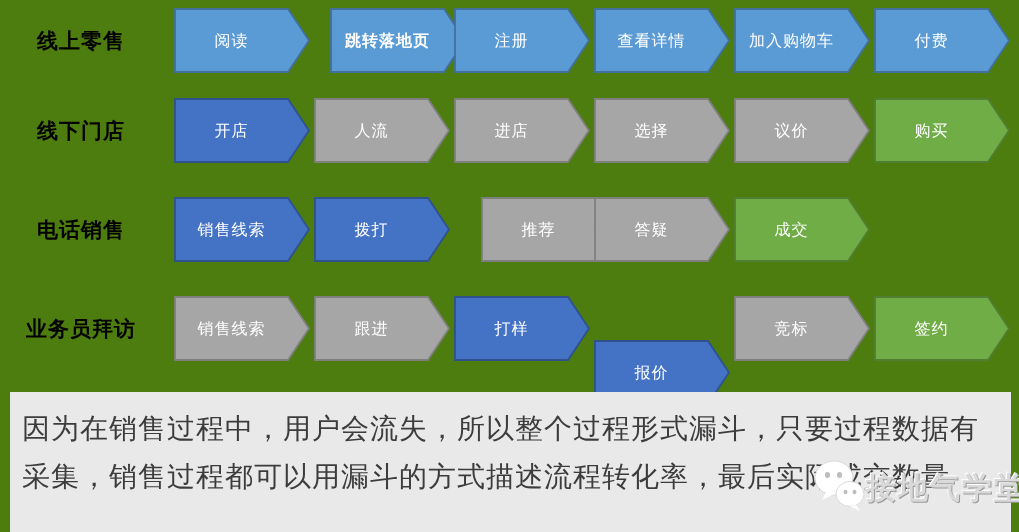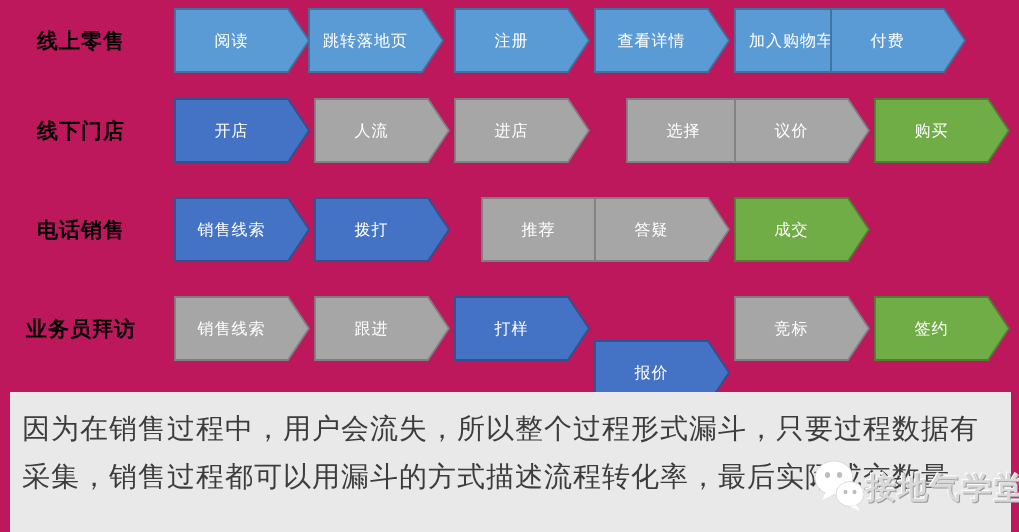--- a/index.html
+++ b/index.html
@@ -1,19 +1,19 @@
 <!DOCTYPE html>
 <html><head>
 <meta charset="utf-8">
 <style>
   html,body{margin:0;padding:0;background:#ffffff;}
   .canvas{
     position:relative;
     width:1019px;height:532px;
-    background:#be185d;
+    background:#4d7c0f;
     overflow:hidden;
     font-family:"Liberation Sans","DejaVu Sans",sans-serif;
   }
   .flow-row{
     position:absolute;left:0;width:100%;height:65px;
   }
   .row-label{
     position:absolute;left:0;top:0;width:162px;height:65px;
     display:flex;align-items:center;justify-content:center;
     font-size:21px;font-weight:bold;color:#000000;
@@ -61,21 +61,21 @@
     <div class="row-label">线上零售</div>
     <div class="row-steps">
         <div class="step" style="left: 174px;">
           <svg width="136" height="65" viewBox="0 0 136 65">
             <polygon points="1,1 114,1 135,32.5 114,64 1,64" fill="#5B9BD5" stroke="#41719C" stroke-width="1.8"></polygon>
           </svg>
           <div class="step-label">
             <span>阅读</span>
           </div>
         </div>
-        <div class="step" style="left: 308px;">
+        <div class="step" style="left: 330px; font-weight: bold;">
           <svg width="136" height="65" viewBox="0 0 136 65">
             <polygon points="1,1 114,1 135,32.5 114,64 1,64" fill="#5B9BD5" stroke="#41719C" stroke-width="1.8"></polygon>
           </svg>
           <div class="step-label">
             <span>跳转</span>
             <br>
             <span>落地页</span>
           </div>
         </div>
         <div class="step" style="left: 454px;">
@@ -99,21 +99,21 @@
         <div class="step" style="left: 734px;">
           <svg width="136" height="65" viewBox="0 0 136 65">
             <polygon points="1,1 114,1 135,32.5 114,64 1,64" fill="#5B9BD5" stroke="#41719C" stroke-width="1.8"></polygon>
           </svg>
           <div class="step-label">
             <span>加入购物</span>
             <br>
             <span>车</span>
           </div>
         </div>
-        <div class="step" style="left: 830px;">
+        <div class="step" style="left: 874px;">
           <svg width="136" height="65" viewBox="0 0 136 65">
             <polygon points="1,1 114,1 135,32.5 114,64 1,64" fill="#5B9BD5" stroke="#41719C" stroke-width="1.8"></polygon>
           </svg>
           <div class="step-label">
             <span>付费</span>
           </div>
         </div>
       </div>
   </div>
 
@@ -137,21 +137,21 @@
           </div>
         </div>
         <div class="step" style="left: 454px;">
           <svg width="136" height="65" viewBox="0 0 136 65">
             <polygon points="1,1 114,1 135,32.5 114,64 1,64" fill="#A6A6A6" stroke="#7F7F7F" stroke-width="1.8"></polygon>
           </svg>
           <div class="step-label">
             <span>进店</span>
           </div>
         </div>
-        <div class="step" style="left: 594px; margin-left: 32px;">
+        <div class="step" style="left: 594px;">
           <svg width="136" height="65" viewBox="0 0 136 65">
             <polygon points="1,1 114,1 135,32.5 114,64 1,64" fill="#A6A6A6" stroke="#7F7F7F" stroke-width="1.8"></polygon>
           </svg>
           <div class="step-label">
             <span>选择</span>
           </div>
         </div>
         <div class="step" style="left: 734px;">
           <svg width="136" height="65" viewBox="0 0 136 65">
             <polygon points="1,1 114,1 135,32.5 114,64 1,64" fill="#A6A6A6" stroke="#7F7F7F" stroke-width="1.8"></polygon>

